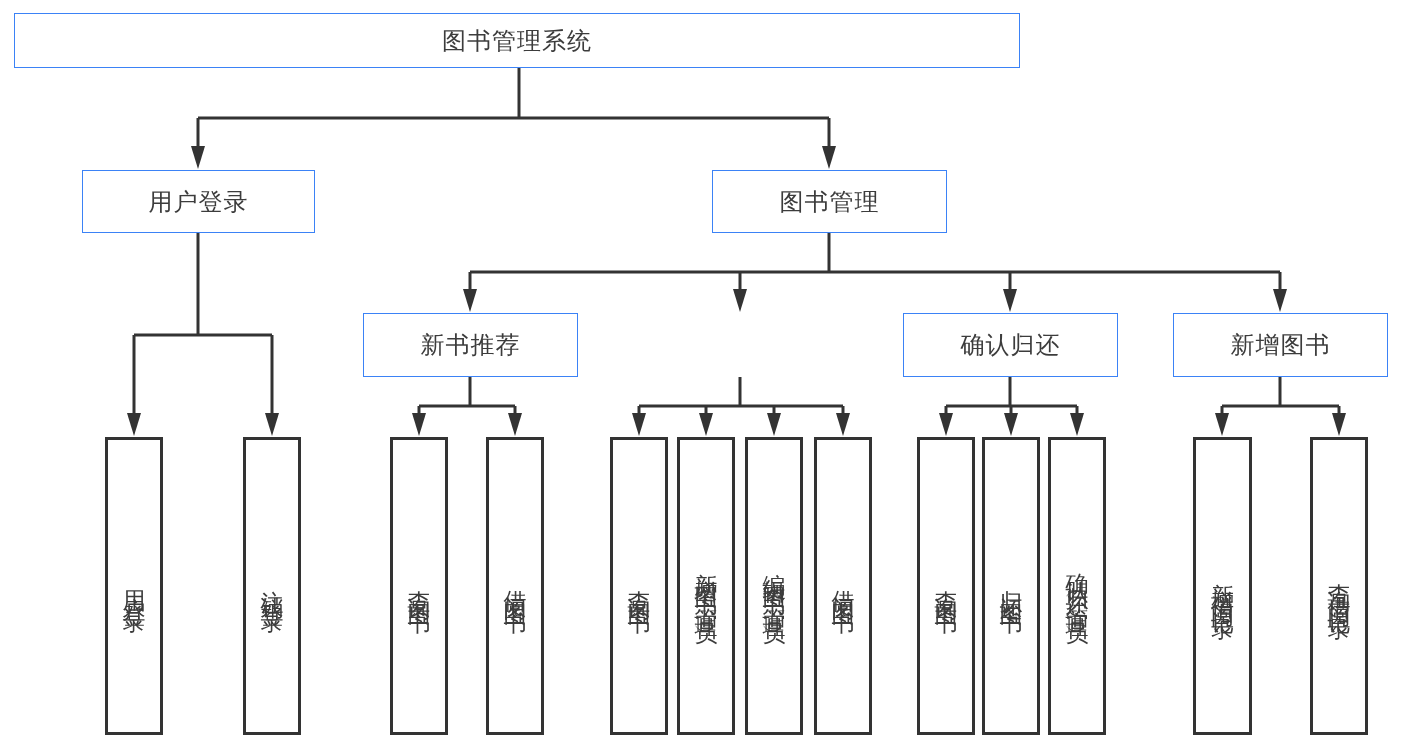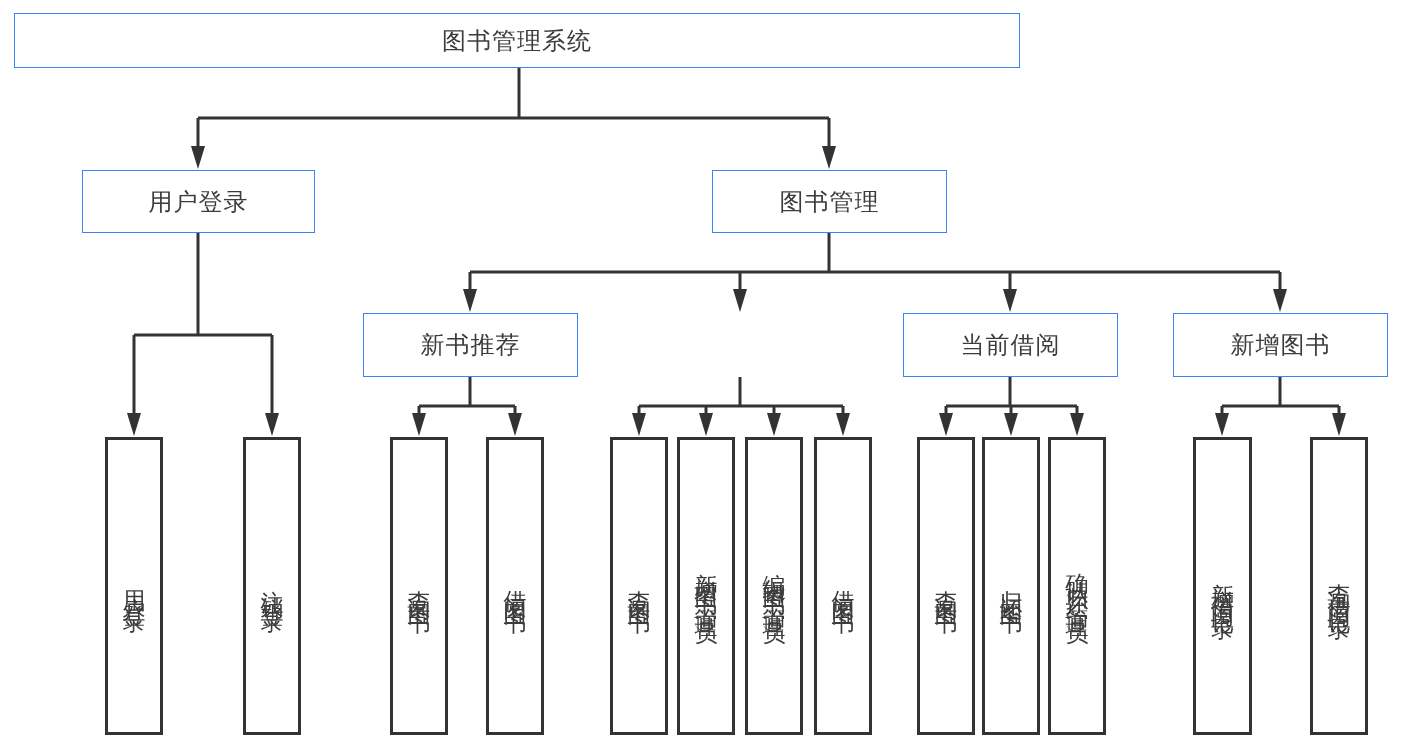--- a/index.html
+++ b/index.html
@@ -146,21 +146,21 @@
     <span class="nlabel">用户登录</span>
   </div>
   <div class="node" style="left:712px; top:170px; width:235px; height:63px;">
     <span class="nlabel">图书管理</span>
   </div>
 
   <div class="node" style="left:363px; top:313px; width:215px; height:64px;">
     <span class="nlabel">新书推荐</span>
   </div>
   <div class="node" style="left:903px; top:313px; width:215px; height:64px;">
-    <span class="nlabel">当前借阅</span>
+    <span class="nlabel">确认归还</span>
   </div>
   <div class="node" style="left:1173px; top:313px; width:215px; height:64px;">
     <span class="nlabel">新增图书</span>
   </div>
 
   <div class="leaf" style="left:105px;">
     <span class="vlabel">用户登录</span>
   </div>
   <div class="leaf" style="left:243px;">
     <span class="vlabel">注销登录</span>

